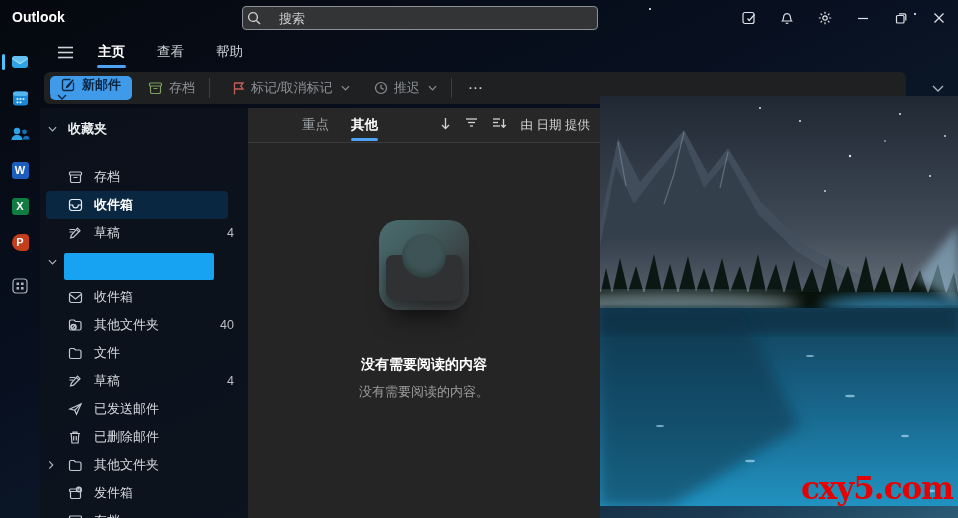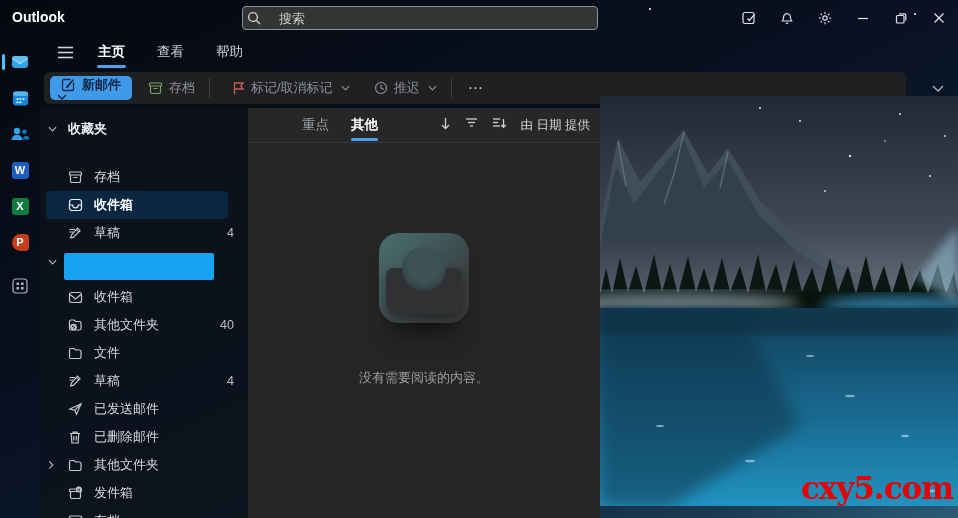--- a/index.html
+++ b/index.html
@@ -453,20 +453,21 @@
           </span>
         <span class="sort-label">由 日期 提供</span>
       </div>
     </div>
     <div class="empty-wrap">
       <div class="inbox-art">
         <div class="inbox-tray">
           <div class="inbox-notch"></div>
         </div>
       </div>
+      <div class="empty-title">没有需要阅读的内容</div>
       <div class="empty-sub">没有需要阅读的内容。</div>
     </div>
   </div>
 
   <div class="scene">
     <svg viewBox="0 0 358 410" preserveAspectRatio="none">
       <defs>
         <linearGradient id="sky" x1="0" y1="0" x2="0" y2="1">
           <stop offset="0" stop-color="#1f2833"></stop>
             <stop offset=".55" stop-color="#3c4652"></stop>

